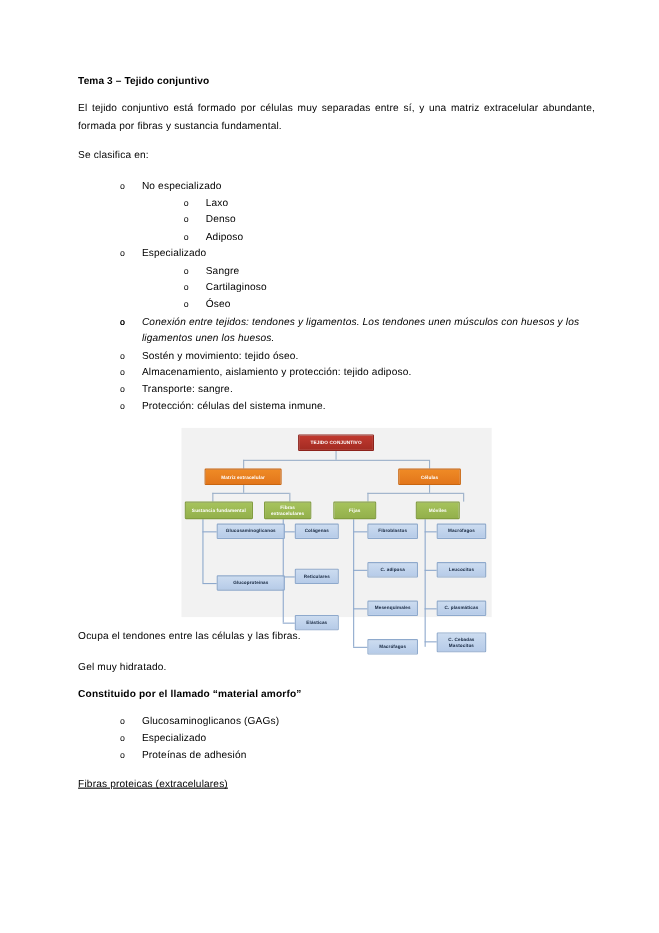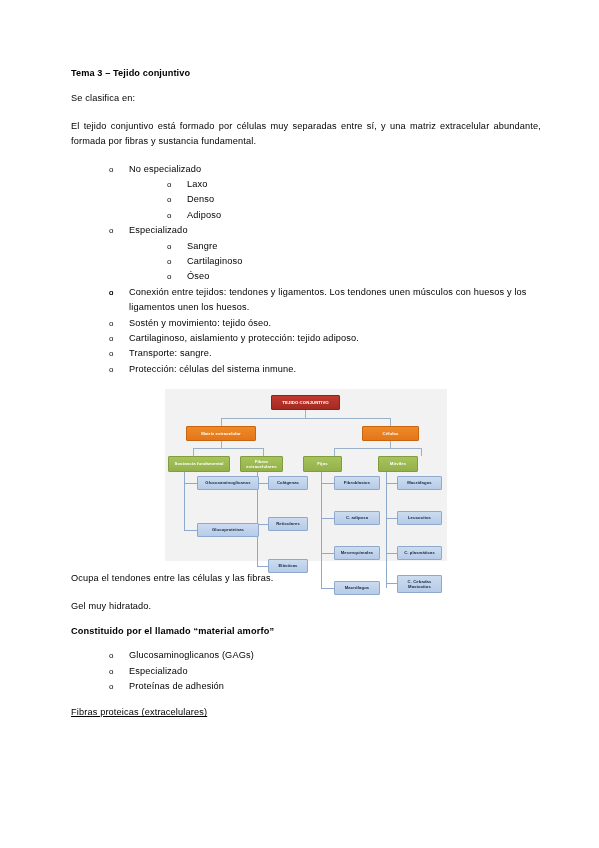--- a/index.html
+++ b/index.html
@@ -63,21 +63,21 @@
   ul.lvl li > .marker {
     position: absolute;
     left: 10px;
     top: 0;
     font-size: 8px;
     line-height: 15.4px;
   }
   ul.lvl1 > li { margin-left: 28px; }
   ul.lvl2 > li { margin-left: 28px; }
   li.multi { padding-left: 30px; }
-  li.multi .txt { display: block; }
+  li.multi .txt { display: block; font-style: italic; }
   .funciones-list li { margin-bottom: 0px; }
 
   
   .diagram-wrap {
     margin: 12px 0 10px 0;
     display: flex;
     justify-content: center;
   }
   .diagram {
     position: relative;
@@ -130,23 +130,23 @@
   .conn.h { height: 1px; }
   .conn.grey { background: #9bb0c9; }
 </style>
 </head>
 <body>
 
 <div class="page">
 
   <div class="doc-title">Tema 3 – Tejido conjuntivo</div>
 
+  <p class="body-text">El tejido conjuntivo está formado por células muy separadas entre sí, y una matriz extracelular abundante, formada por fibras y sustancia fundamental.</p>
+
   <p class="body-text tight">Se clasifica en:</p>
-
-  <p class="body-text">El tejido conjuntivo está formado por células muy separadas entre sí, y una matriz extracelular abundante, formada por fibras y sustancia fundamental.</p>
 
   <ul class="lvl lvl1">
     <li>
       <span class="marker">o</span>
       <span>No especializado</span>
       <ul class="lvl lvl2">
         <li>
           <span class="marker">o</span>
           <span>Laxo</span>
         </li>
@@ -188,21 +188,21 @@
     <li class="multi">
       <span class="marker">o</span>
       <span class="txt">Conexión entre tejidos: tendones y ligamentos. Los tendones unen músculos con huesos y los ligamentos unen los huesos.</span>
     </li>
     <li>
       <span class="marker">o</span>
       <span>Sostén y movimiento: tejido óseo.</span>
     </li>
     <li>
       <span class="marker">o</span>
-      <span>Cartilaginoso, aislamiento y protección: tejido adiposo.</span>
+      <span>Almacenamiento, aislamiento y protección: tejido adiposo.</span>
     </li>
     <li>
       <span class="marker">o</span>
       <span>Transporte: sangre.</span>
     </li>
     <li>
       <span class="marker">o</span>
       <span>Protección: células del sistema inmune.</span>
     </li>
   </ul>

